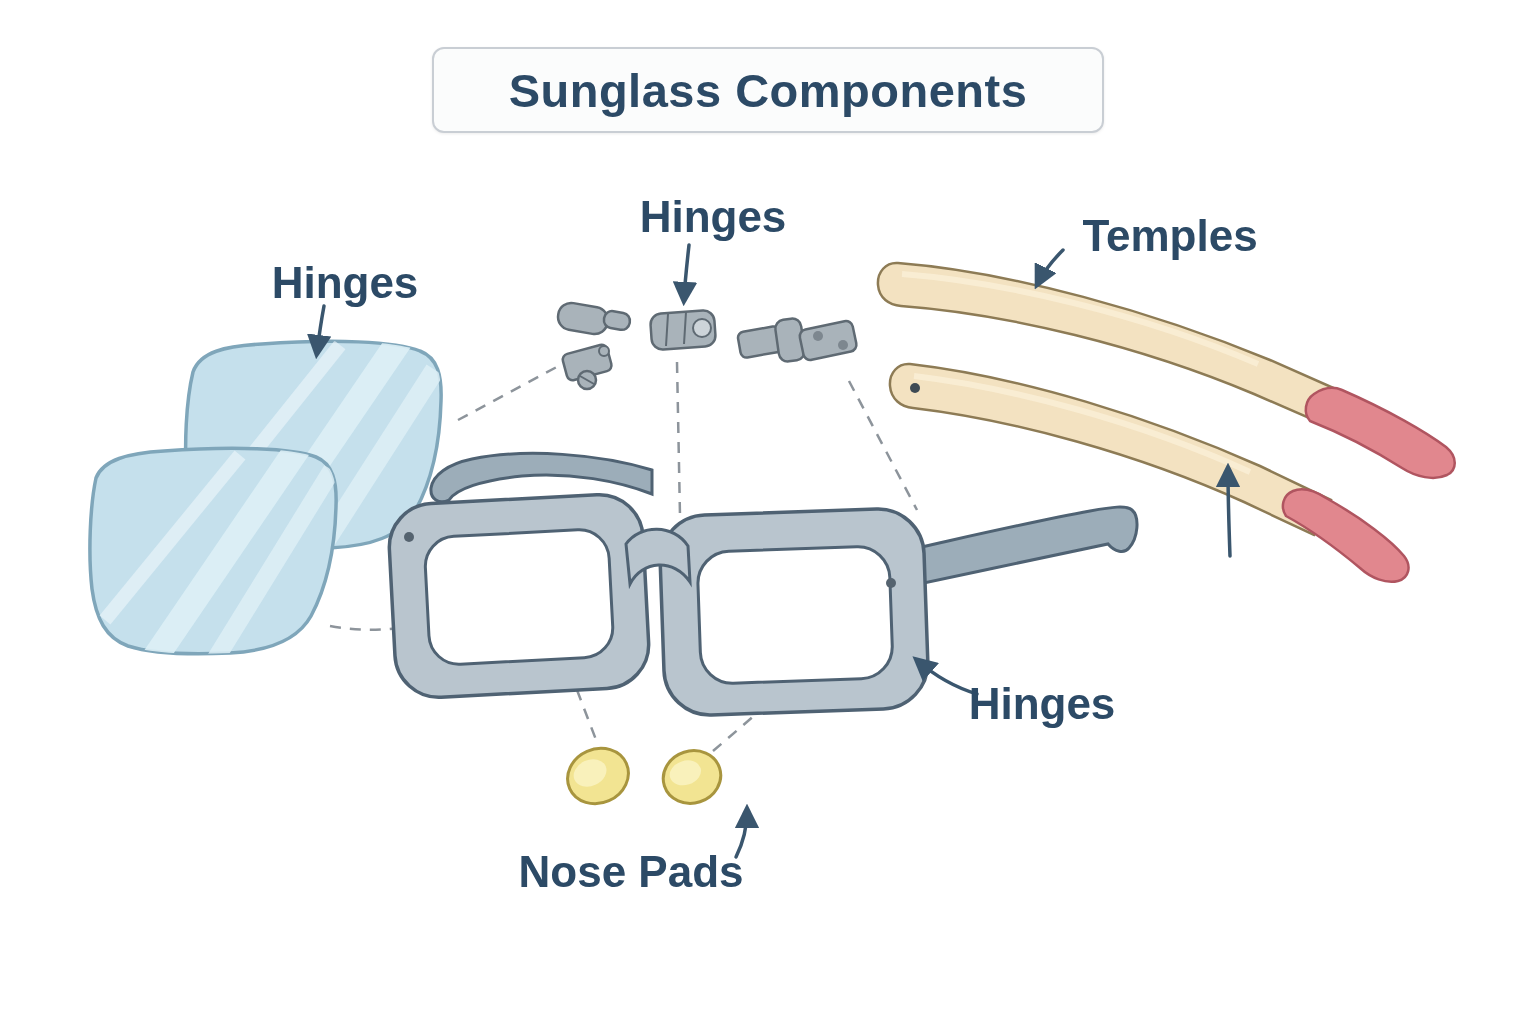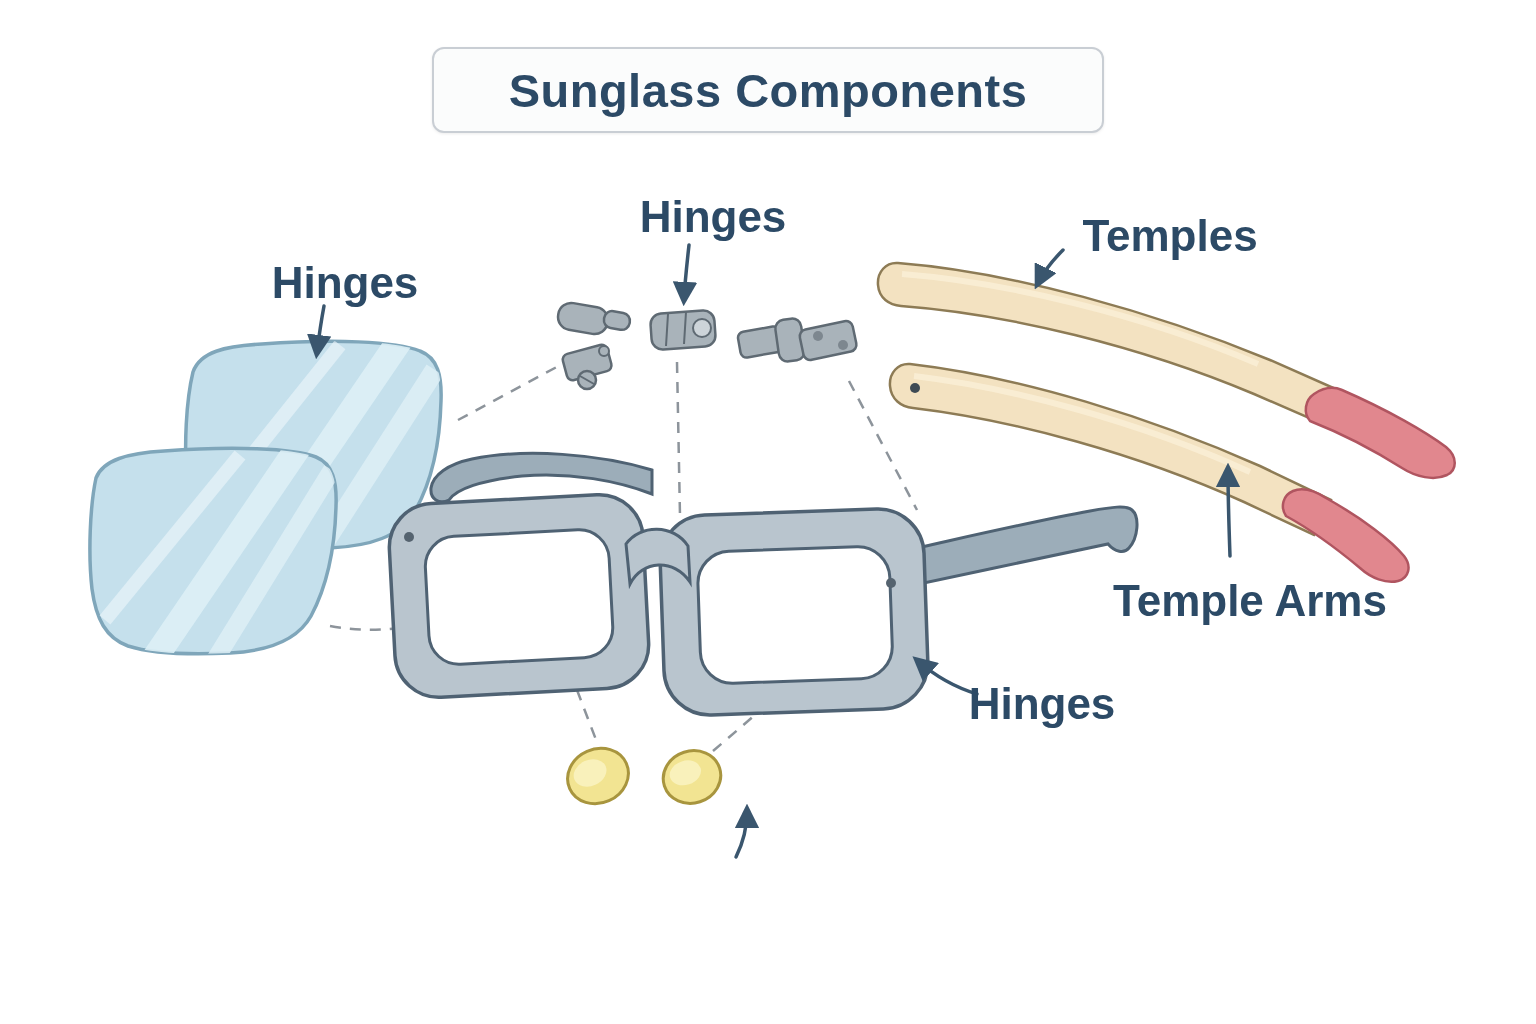--- a/index.html
+++ b/index.html
@@ -152,16 +152,16 @@
     </g>
   </svg>
 
   <div class="title-box">
     <span class="title-text">Sunglass Components</span>
   </div>
 
   <div class="label" style="left:345px; top:283px;">Hinges</div>
   <div class="label" style="left:713px; top:217px;">Hinges</div>
   <div class="label" style="left:1170px; top:236px;">Temples</div>
-  <div class="label" style="left:1250px; top:601px;">Temple Arms</div>
   <div class="label" style="left:1042px; top:704px;">Hinges</div>
+  <div class="label" style="left:631px; top:872px;">Nose Pads</div>
 
 </div>
 
 </body></html>

